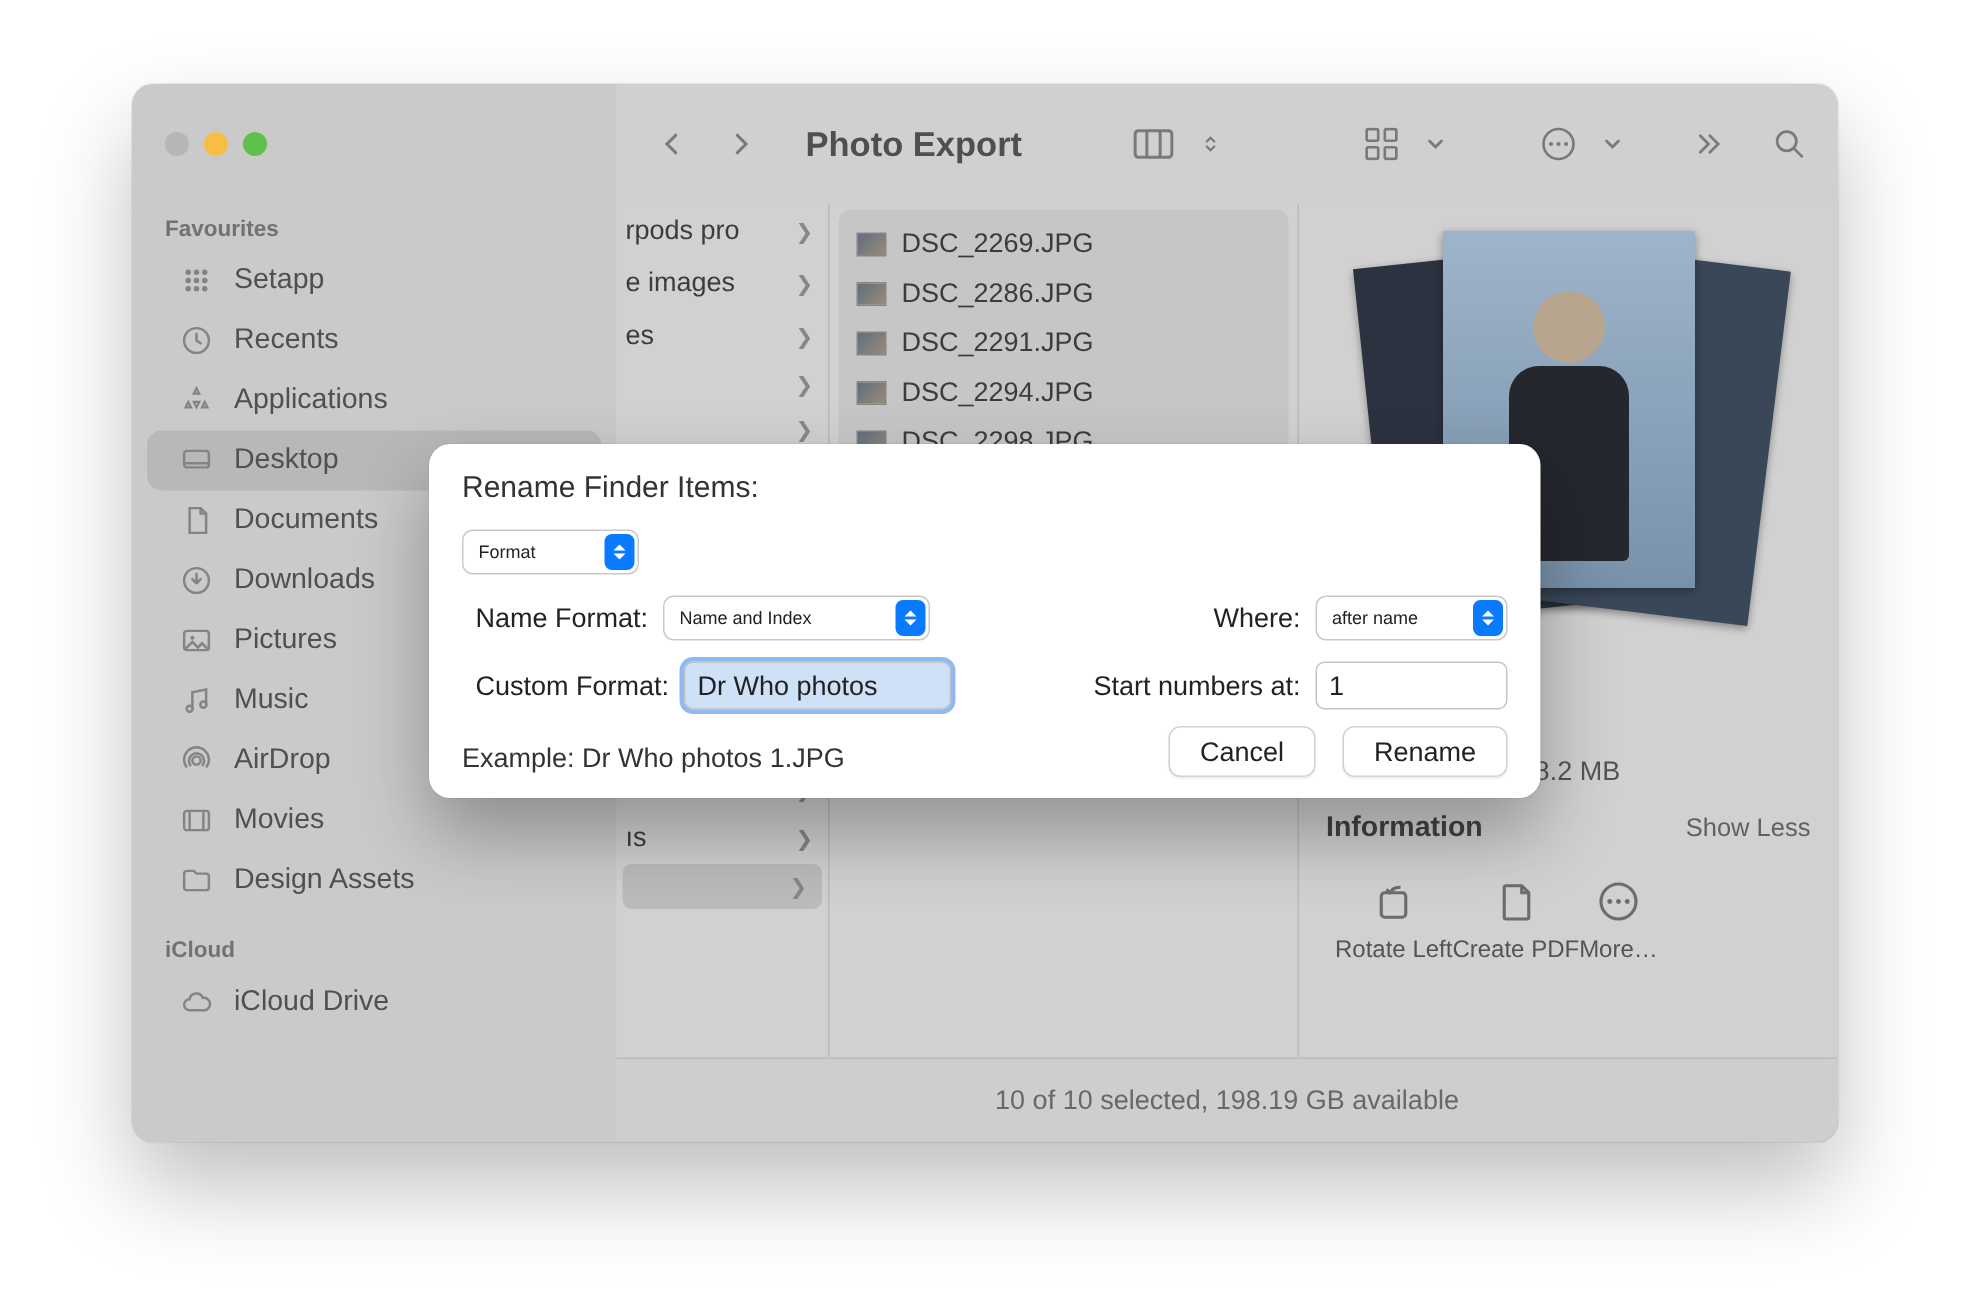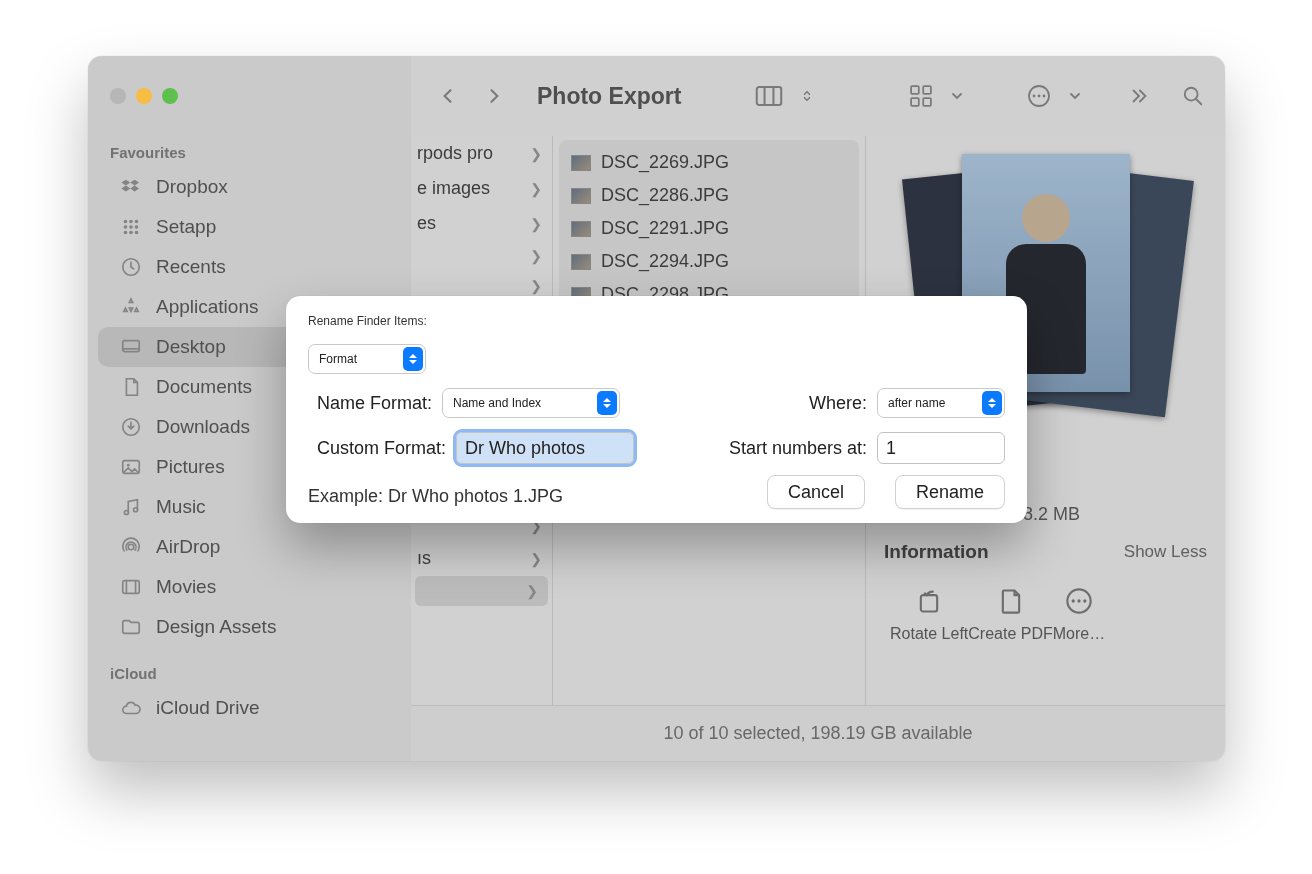--- a/index.html
+++ b/index.html
@@ -100,21 +100,21 @@
   }
   .hscroll .thumbb{ position:absolute; left:140px; width:660px; top:3px; bottom:3px; background:#c9c9c9; border-radius:6px;}
 
   
   .dialog{
     position:absolute; left:198px; top:240px; width:741px;
     background:#fff; border-radius:14px;
     box-shadow:0 24px 50px rgba(0,0,0,0.30), 0 0 1px rgba(0,0,0,0.2);
     z-index: 50; padding:18px 22px 16px;
   }
-  .dlg-title{ font-size:12px; color:#333; margin-bottom:16px;}
+  .dlg-title{ font-size:20px; color:#333; margin-bottom:16px;}
   .select{
     display:inline-flex; align-items:center;
     background:#fff; border:1px solid #c9c9c9; border-radius:7px;
     height:30px; font-size:12px; color:#222; position:relative;
     padding:0 28px 0 10px;
   }
   .select .arrow{
     position:absolute; right:2px; top:2px; bottom:2px; width:20px;
     background:#0a7aff; border-radius:5px;
     display:flex; flex-direction:column; align-items:center; justify-content:center;
@@ -126,21 +126,21 @@
   .lbl{ font-size:18px; color:#222; }
   .field{
     height:32px; border:1px solid #c3c3c3; border-radius:6px;
     background:#fff; padding:10px 8px; font-size:18px; color:#222;
   }
   .focus{
     outline:3px solid #8fb9f0; outline-offset:0px;
     background:#cfe1f7;
   }
   .example{ font-size:18px; color:#333; margin-top:22px;}
-  .dlg-buttons{ position:absolute; right:22px; bottom:14px; display:flex; gap:30px;}
+  .dlg-buttons{ position:absolute; right:22px; bottom:14px; display:flex; gap:18px;}
   .btn{
     height:34px; padding:0 20px; border-radius:8px;
     background:#fff; border:1px solid #d2d2d2;
     box-shadow:0 1px 1px rgba(0,0,0,0.06);
     font-size:18px; color:#222; display:flex; align-items:center;
   }
 
   .col-handle{position:absolute; top:50%; width:8px; height:30px; display:flex; flex-direction:row; gap:2px; align-items:center;}
   .col-handle span{width:2px;height:20px;background:#b5b5b5;}
 </style>
@@ -151,28 +151,20 @@
 
   <div class="traffic">
     <div class="dot tc-close"></div>
     <div class="dot tc-min"></div>
     <div class="dot tc-max"></div>
   </div>
 
   <div class="sidebar">
     <div class="sb-head">Favourites</div>
     <div id="sb-fav">
-        <div class="sb-item">
-          <span class="sb-ic">
-            <svg viewBox="0 0 24 24" width="22" height="22">
-              <path d="M6 4l6 4-6 4-6-4zM18 4l6 4-6 4-6-4zM6 12l6 4-6 4-6-4zM18 12l6 4-6 4-6-4z" transform="scale(.8) translate(2 1)" fill="currentColor"></path>
-            </svg>
-          </span>
-          <span>Dropbox</span>
-        </div>
         <div class="sb-item">
           <span class="sb-ic">
             <svg viewBox="0 0 24 24" width="22" height="22">
               <circle cx="6" cy="6" r="2" fill="currentColor"></circle>
               <circle cx="12" cy="6" r="2" fill="currentColor"></circle>
               <circle cx="18" cy="6" r="2" fill="currentColor"></circle>
               <circle cx="6" cy="12" r="2" fill="currentColor"></circle>
               <circle cx="12" cy="12" r="2" fill="currentColor"></circle>
               <circle cx="18" cy="12" r="2" fill="currentColor"></circle>
               <circle cx="6" cy="18" r="2" fill="currentColor"></circle>

